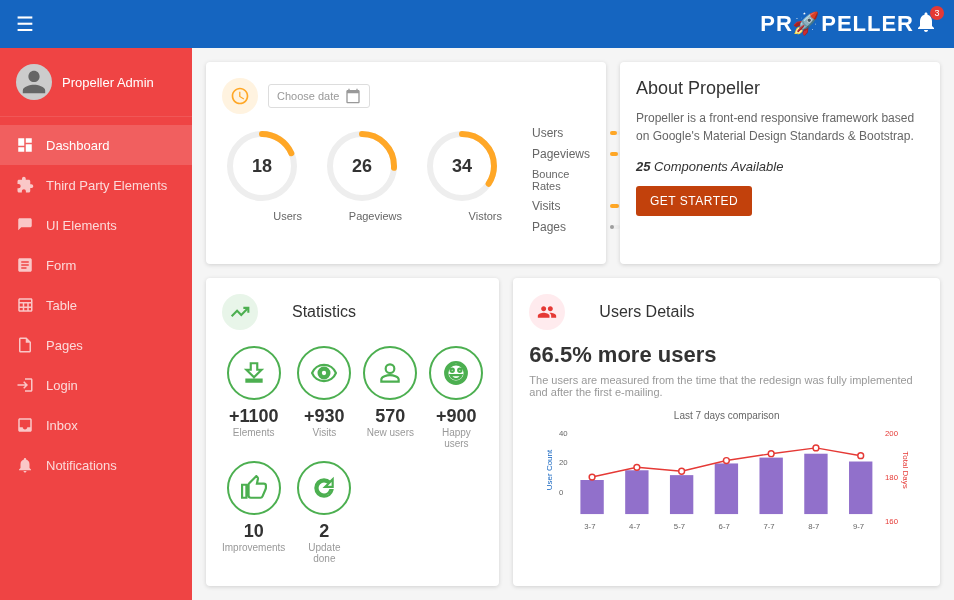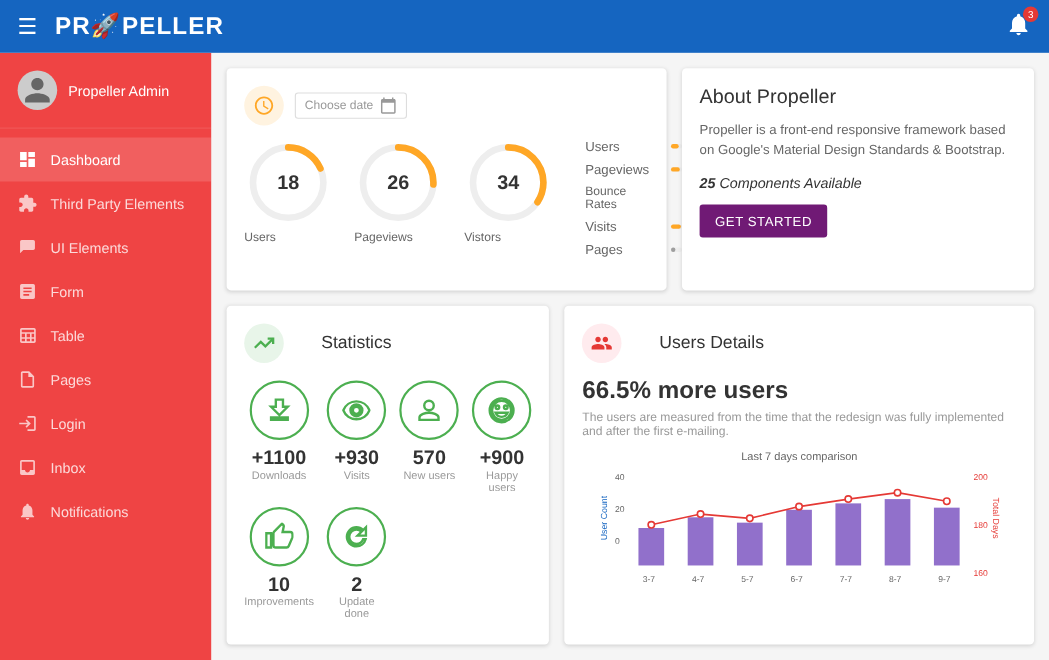--- a/index.html
+++ b/index.html
@@ -9,21 +9,21 @@
     .header {
       background: #1565C0;
       color: white;
       height: 48px;
       display: flex;
       align-items: center;
       padding: 0 16px;
       flex-shrink: 0;
     }
     .header-menu-icon { font-size: 20px; margin-right: 16px; cursor: pointer; }
-    .header-logo { font-size: 22px; font-weight: bold; letter-spacing: 1px; flex: 1; }
+    .header-logo { font-size: 22px; font-weight: bold; letter-spacing: 1px; flex: 1; text-align: right; }
     .header-logo span { color: #FFA726; }
     .header-bell { position: relative; cursor: pointer; }
     .header-bell svg { width: 24px; height: 24px; fill: white; }
     .bell-badge { position: absolute; top: -4px; right: -6px; background: #e53935; color: white; font-size: 9px; width: 14px; height: 14px; border-radius: 50%; display: flex; align-items: center; justify-content: center; }
 
     
     .body { display: flex; flex: 1; overflow: hidden; }
 
     
     .sidebar { width: 192px; background: #ef4444; color: white; display: flex; flex-direction: column; flex-shrink: 0; }
@@ -49,21 +49,21 @@
     .card-icon-circle { width: 36px; height: 36px; border-radius: 50%; display: flex; align-items: center; justify-content: center; margin-right: 10px; flex-shrink: 0; }
     .card-icon-circle.orange { background: #FFF3E0; }
     .card-icon-circle.green { background: #E8F5E9; }
     .card-icon-circle.red { background: #FFEBEE; }
     .card-title { font-size: 16px; font-weight: 500; color: #333; flex: 1; }
     .card-title .up-arrow { color: #4CAF50; font-size: 14px; }
     .date-input { display: flex; align-items: center; border: 1px solid #ddd; border-radius: 3px; padding: 3px 8px; font-size: 11px; color: #999; cursor: pointer; }
     .date-input svg { width: 16px; height: 16px; fill: #999; margin-left: 6px; }
 
     .gauges-row { display: flex; gap: 20px; margin-bottom: 10px; }
-    .gauge-item { text-align: left; }
+    .gauge-item { text-align: right; }
     .gauge-label { font-size: 11px; color: #666; margin-top: 4px; }
 
     
     .gauge { width: 80px; height: 80px; position: relative; }
     .gauge svg { width: 80px; height: 80px; transform: rotate(-90deg); }
     .gauge-value { position: absolute; top: 50%; left: 50%; transform: translate(-50%, -50%); font-size: 18px; font-weight: bold; color: #333; }
 
     
     .stats-table { flex: 1; }
     .stats-row { display: flex; align-items: center; margin-bottom: 7px; font-size: 12px; }
@@ -73,21 +73,21 @@
     .bar-orange { background: #FFA726; }
     .bar-gray { background: #9E9E9E; }
     .stats-value { width: 45px; text-align: right; font-weight: 500; color: #333; font-size: 12px; }
 
     .recent-inner { display: flex; gap: 20px; }
 
     
     .about-card { grid-column: 3; grid-row: 1; padding: 16px; }
     .about-title { font-size: 18px; font-weight: 400; color: #333; margin-bottom: 10px; }
     .about-text { font-size: 12px; color: #666; line-height: 1.5; margin-bottom: 14px; }
-    .get-started-btn { background: #701a75; color: white; border: none; padding: 8px 14px; border-radius: 3px; font-size: 12px; cursor: pointer; font-weight: 500; letter-spacing: 0.5px; }
+    .get-started-btn { background: #c2410c; color: white; border: none; padding: 8px 14px; border-radius: 3px; font-size: 12px; cursor: pointer; font-weight: 500; letter-spacing: 0.5px; }
 
     
     .stats-card { grid-column: 1; grid-row: 2; padding: 16px; }
     .stat-icons-grid { display: grid; grid-template-columns: repeat(4, 1fr); gap: 12px; margin-top: 16px; }
     .stat-icon-item { text-align: center; }
     .stat-circle { width: 54px; height: 54px; border-radius: 50%; border: 2px solid #4CAF50; display: flex; align-items: center; justify-content: center; margin: 0 auto 6px; }
     .stat-circle svg { width: 26px; height: 26px; stroke: #4CAF50; fill: none; stroke-width: 2; }
     .stat-number { font-size: 18px; font-weight: bold; color: #333; }
     .stat-desc { font-size: 10px; color: #999; }
 
@@ -310,21 +310,21 @@
       </div>
       <div class="stat-icons-grid">
 
         <div class="stat-icon-item">
           <div class="stat-circle">
             <svg viewBox="0 0 24 24">
                 <path d="M19 9h-4V3H9v6H5l7 7 7-7zM5 18v2h14v-2H5z"></path>
               </svg>
           </div>
           <div class="stat-number">+1100</div>
-          <div class="stat-desc">Downloads</div>
+          <div class="stat-desc">Elements</div>
         </div>
 
         <div class="stat-icon-item">
           <div class="stat-circle">
             <svg viewBox="0 0 24 24">
                 <path d="M12 4.5C7 4.5 2.73 7.61 1 12c1.73 4.39 6 7.5 11 7.5s9.27-3.11 11-7.5c-1.73-4.39-6-7.5-11-7.5zM12 17c-2.76 0-5-2.24-5-5s2.24-5 5-5 5 2.24 5 5-2.24 5-5 5zm0-8c-1.66 0-3 1.34-3 3s1.34 3 3 3 3-1.34 3-3-1.34-3-3-3z"></path>
               </svg>
           </div>
           <div class="stat-number">+930</div>
           <div class="stat-desc">Visits</div>

